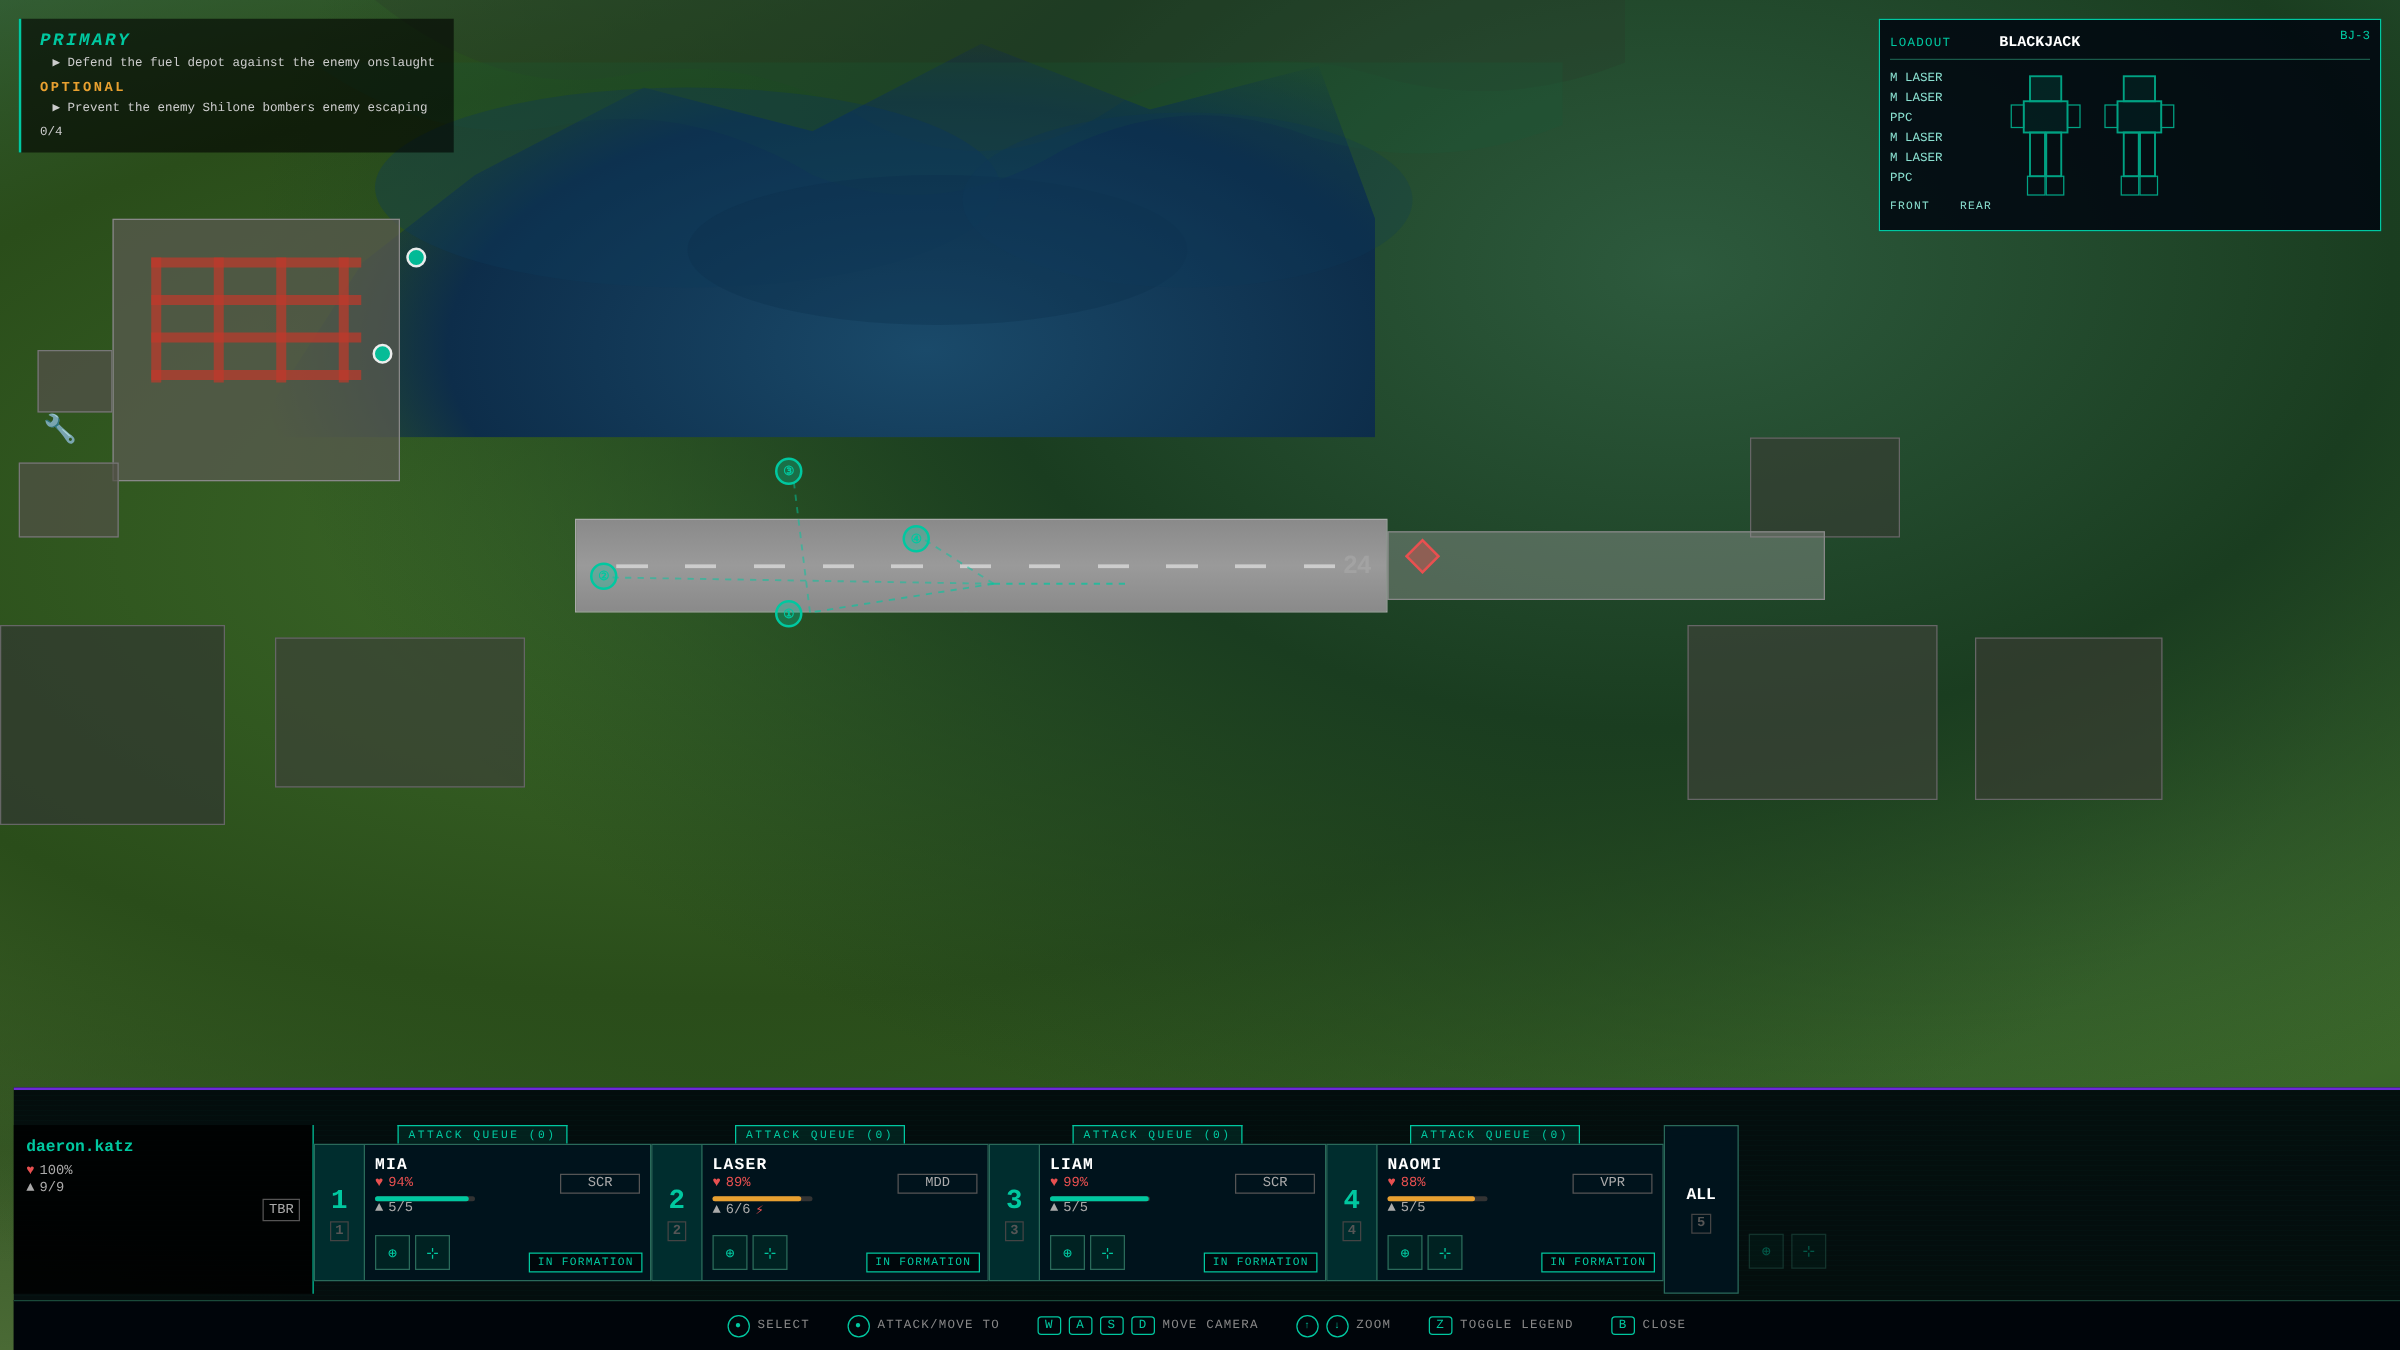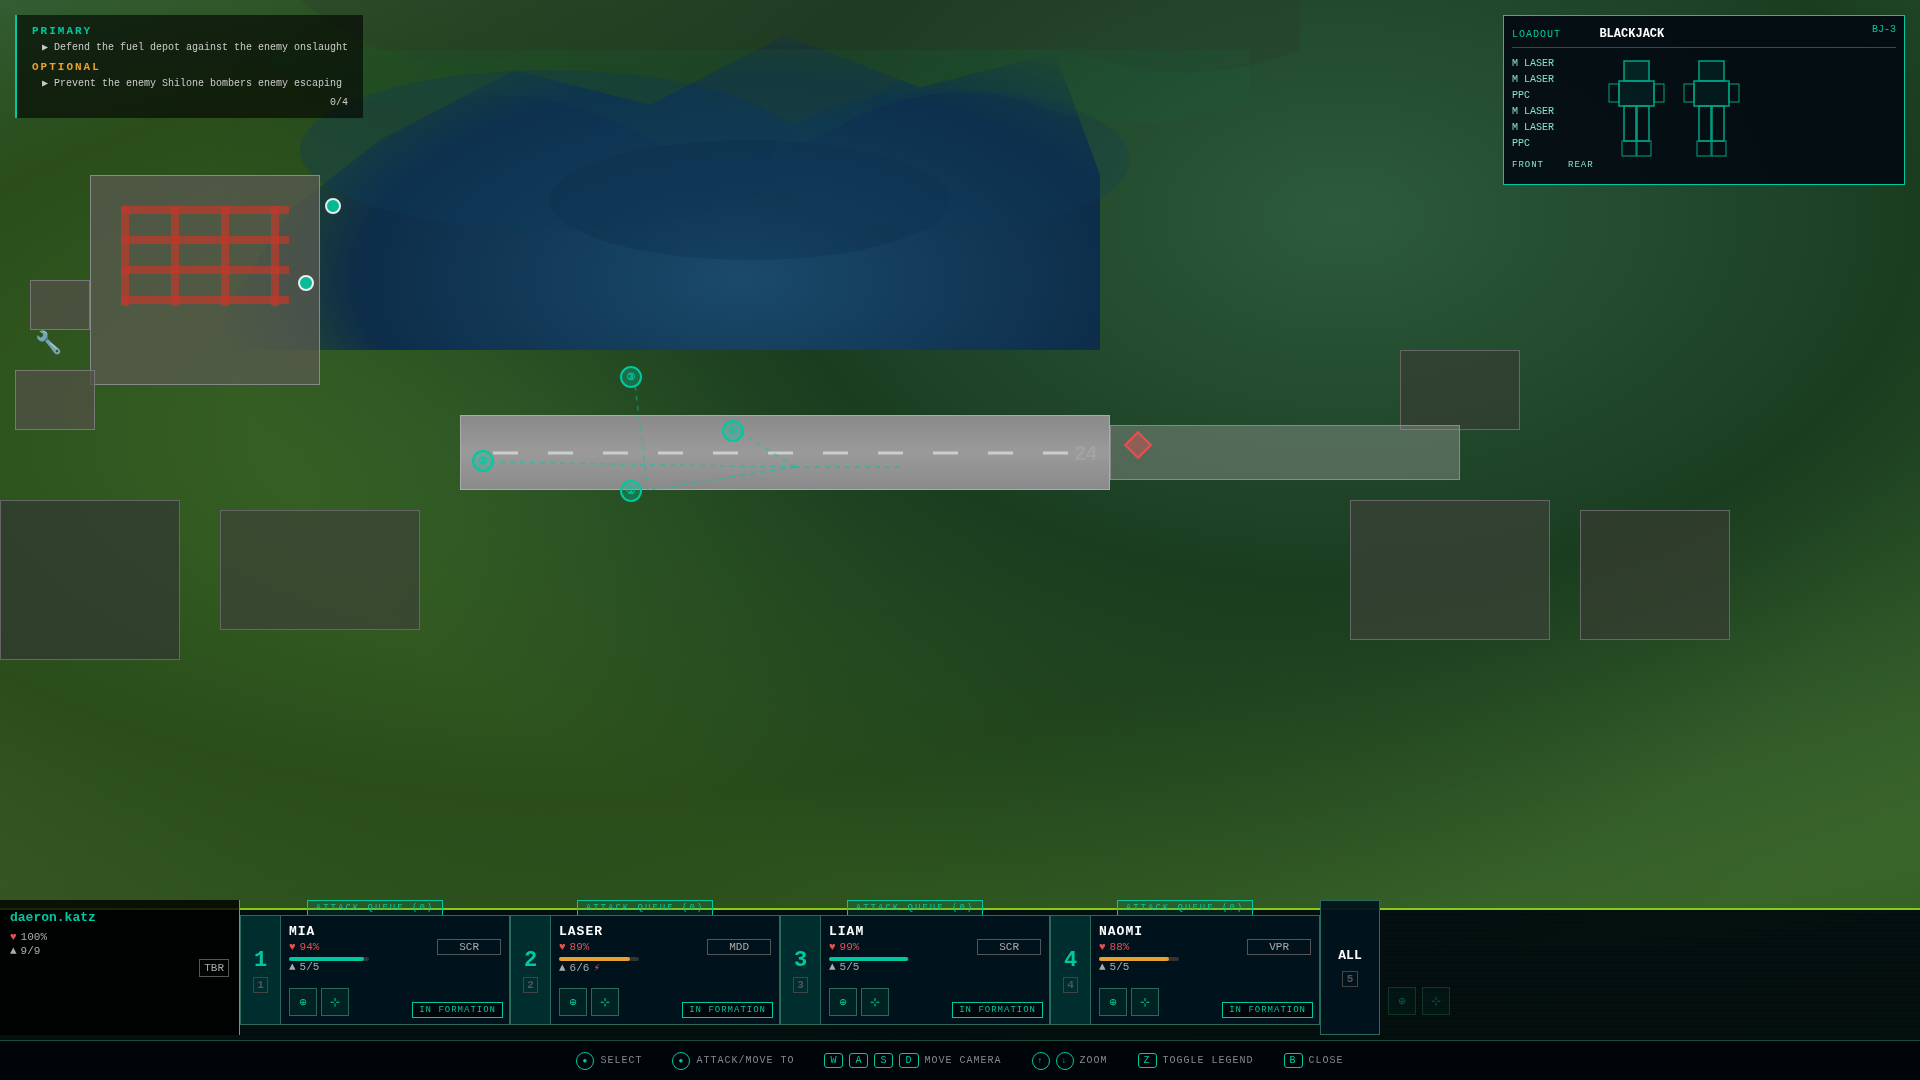--- a/index.html
+++ b/index.html
@@ -33,25 +33,25 @@
       background: 
         radial-gradient(ellipse at 60% 80%, #1a4a6a 0%, #0d2d4a 50%, transparent 70%),
         radial-gradient(ellipse at 80% 60%, #0d2d4a 0%, transparent 60%);
       clip-path: polygon(0 100%, 10% 60%, 20% 40%, 35% 20%, 50% 30%, 65% 10%, 80% 25%, 95% 15%, 100% 50%, 100% 100%);
     }
 
     
     #bottom-hud {
       position: absolute;
       bottom: 0;
-      left: 0;
+      left: 11px;
       right: 0;
-      height: 172px;
+      height: 210px;
       background: rgba(0, 8, 12, 0.92);
-      border-top: 2px solid #84cc16;
+      border-top: 2px solid #6d28d9;
     }
 
     
     #player-info {
       position: absolute;
       bottom: 45px;
       left: 0;
       width: 240px;
       height: 135px;
       background: rgba(0,0,0,0.8);
@@ -283,43 +283,43 @@
     #objectives {
       position: absolute;
       top: 15px;
       left: 15px;
       background: rgba(0,0,0,0.6);
       padding: 10px 15px;
       border-left: 2px solid #00c8a0;
     }
     .obj-primary-label {
       color: #00c8a0;
-      font-size: 11px;
+      font-size: 14px;
       font-weight: bold;
       letter-spacing: 2px;
       margin-bottom: 4px;
+      font-style: italic;
     }
     .obj-text {
       color: #ccc;
       font-size: 10px;
       margin-bottom: 8px;
       padding-left: 10px;
     }
     .obj-optional-label {
       color: #e8a030;
       font-size: 11px;
       font-weight: bold;
       letter-spacing: 2px;
       margin-bottom: 4px;
     }
     .obj-count {
       color: #ccc;
       font-size: 10px;
       margin-top: 4px;
-      text-align: right;
     }
 
     
     #top-right-hud {
       position: absolute;
       top: 15px;
       right: 15px;
       border: 1px solid #00c8a0;
       background: rgba(0,5,15,0.85);
       padding: 8px;

